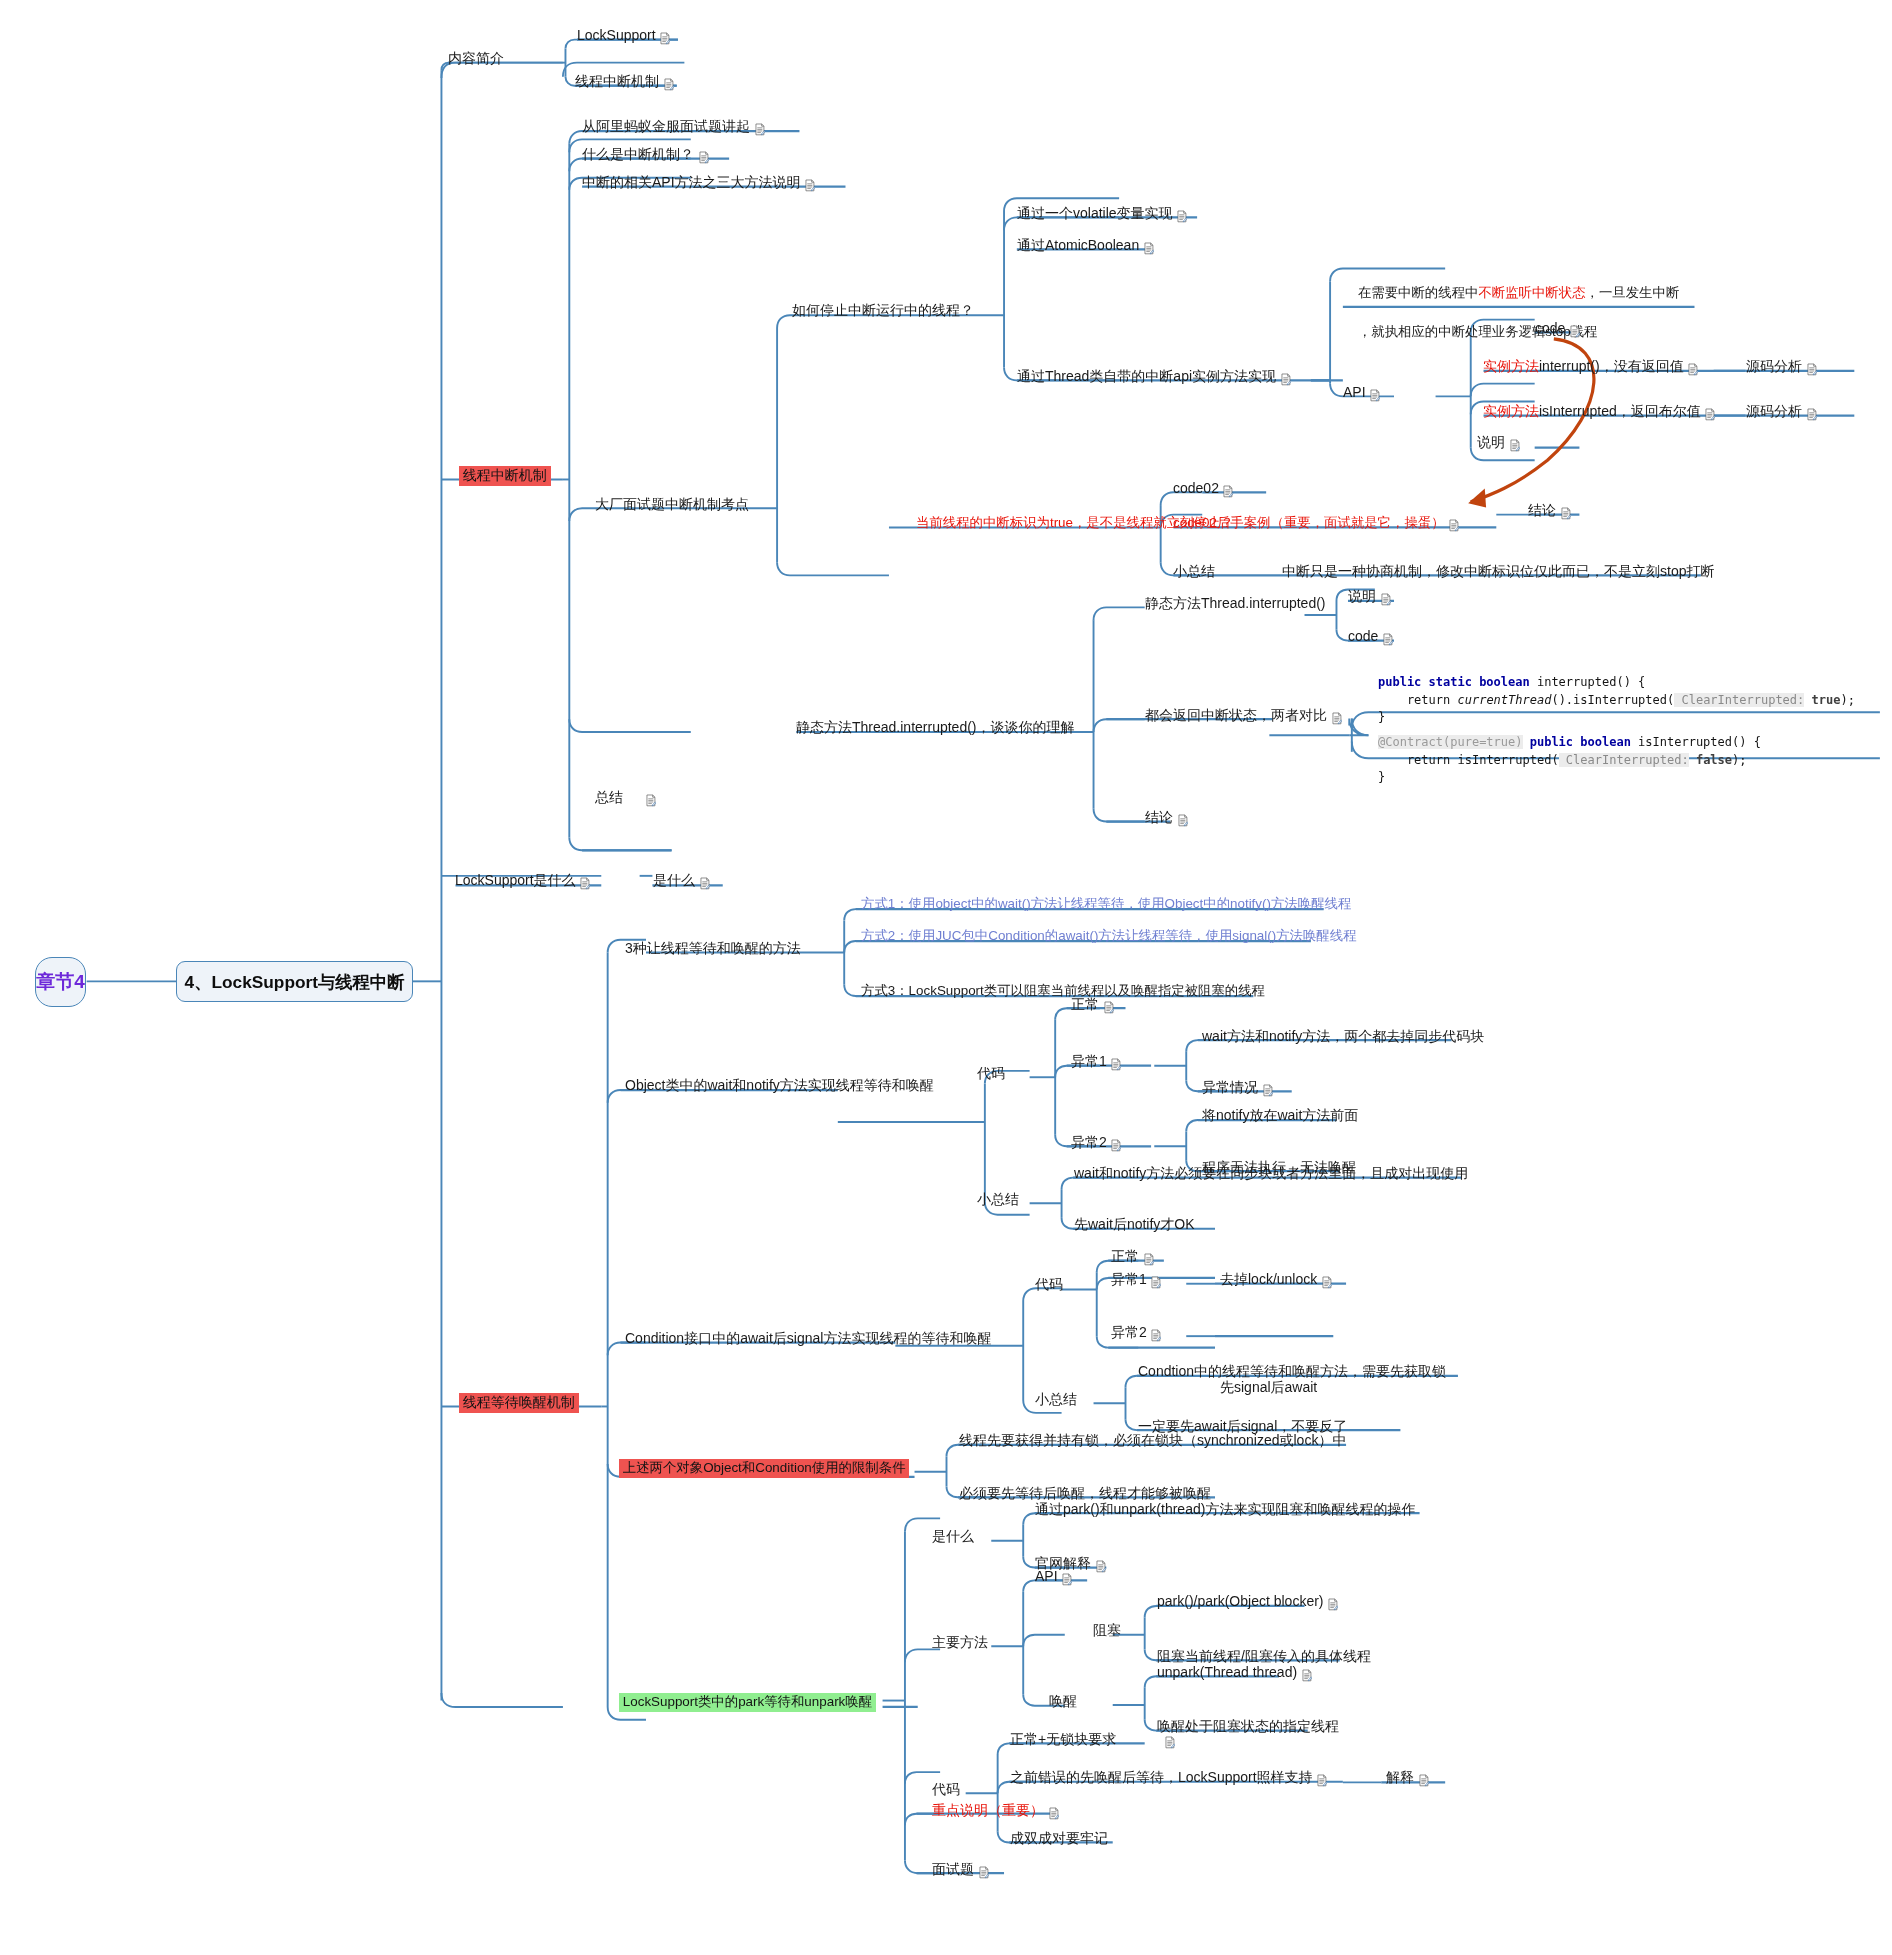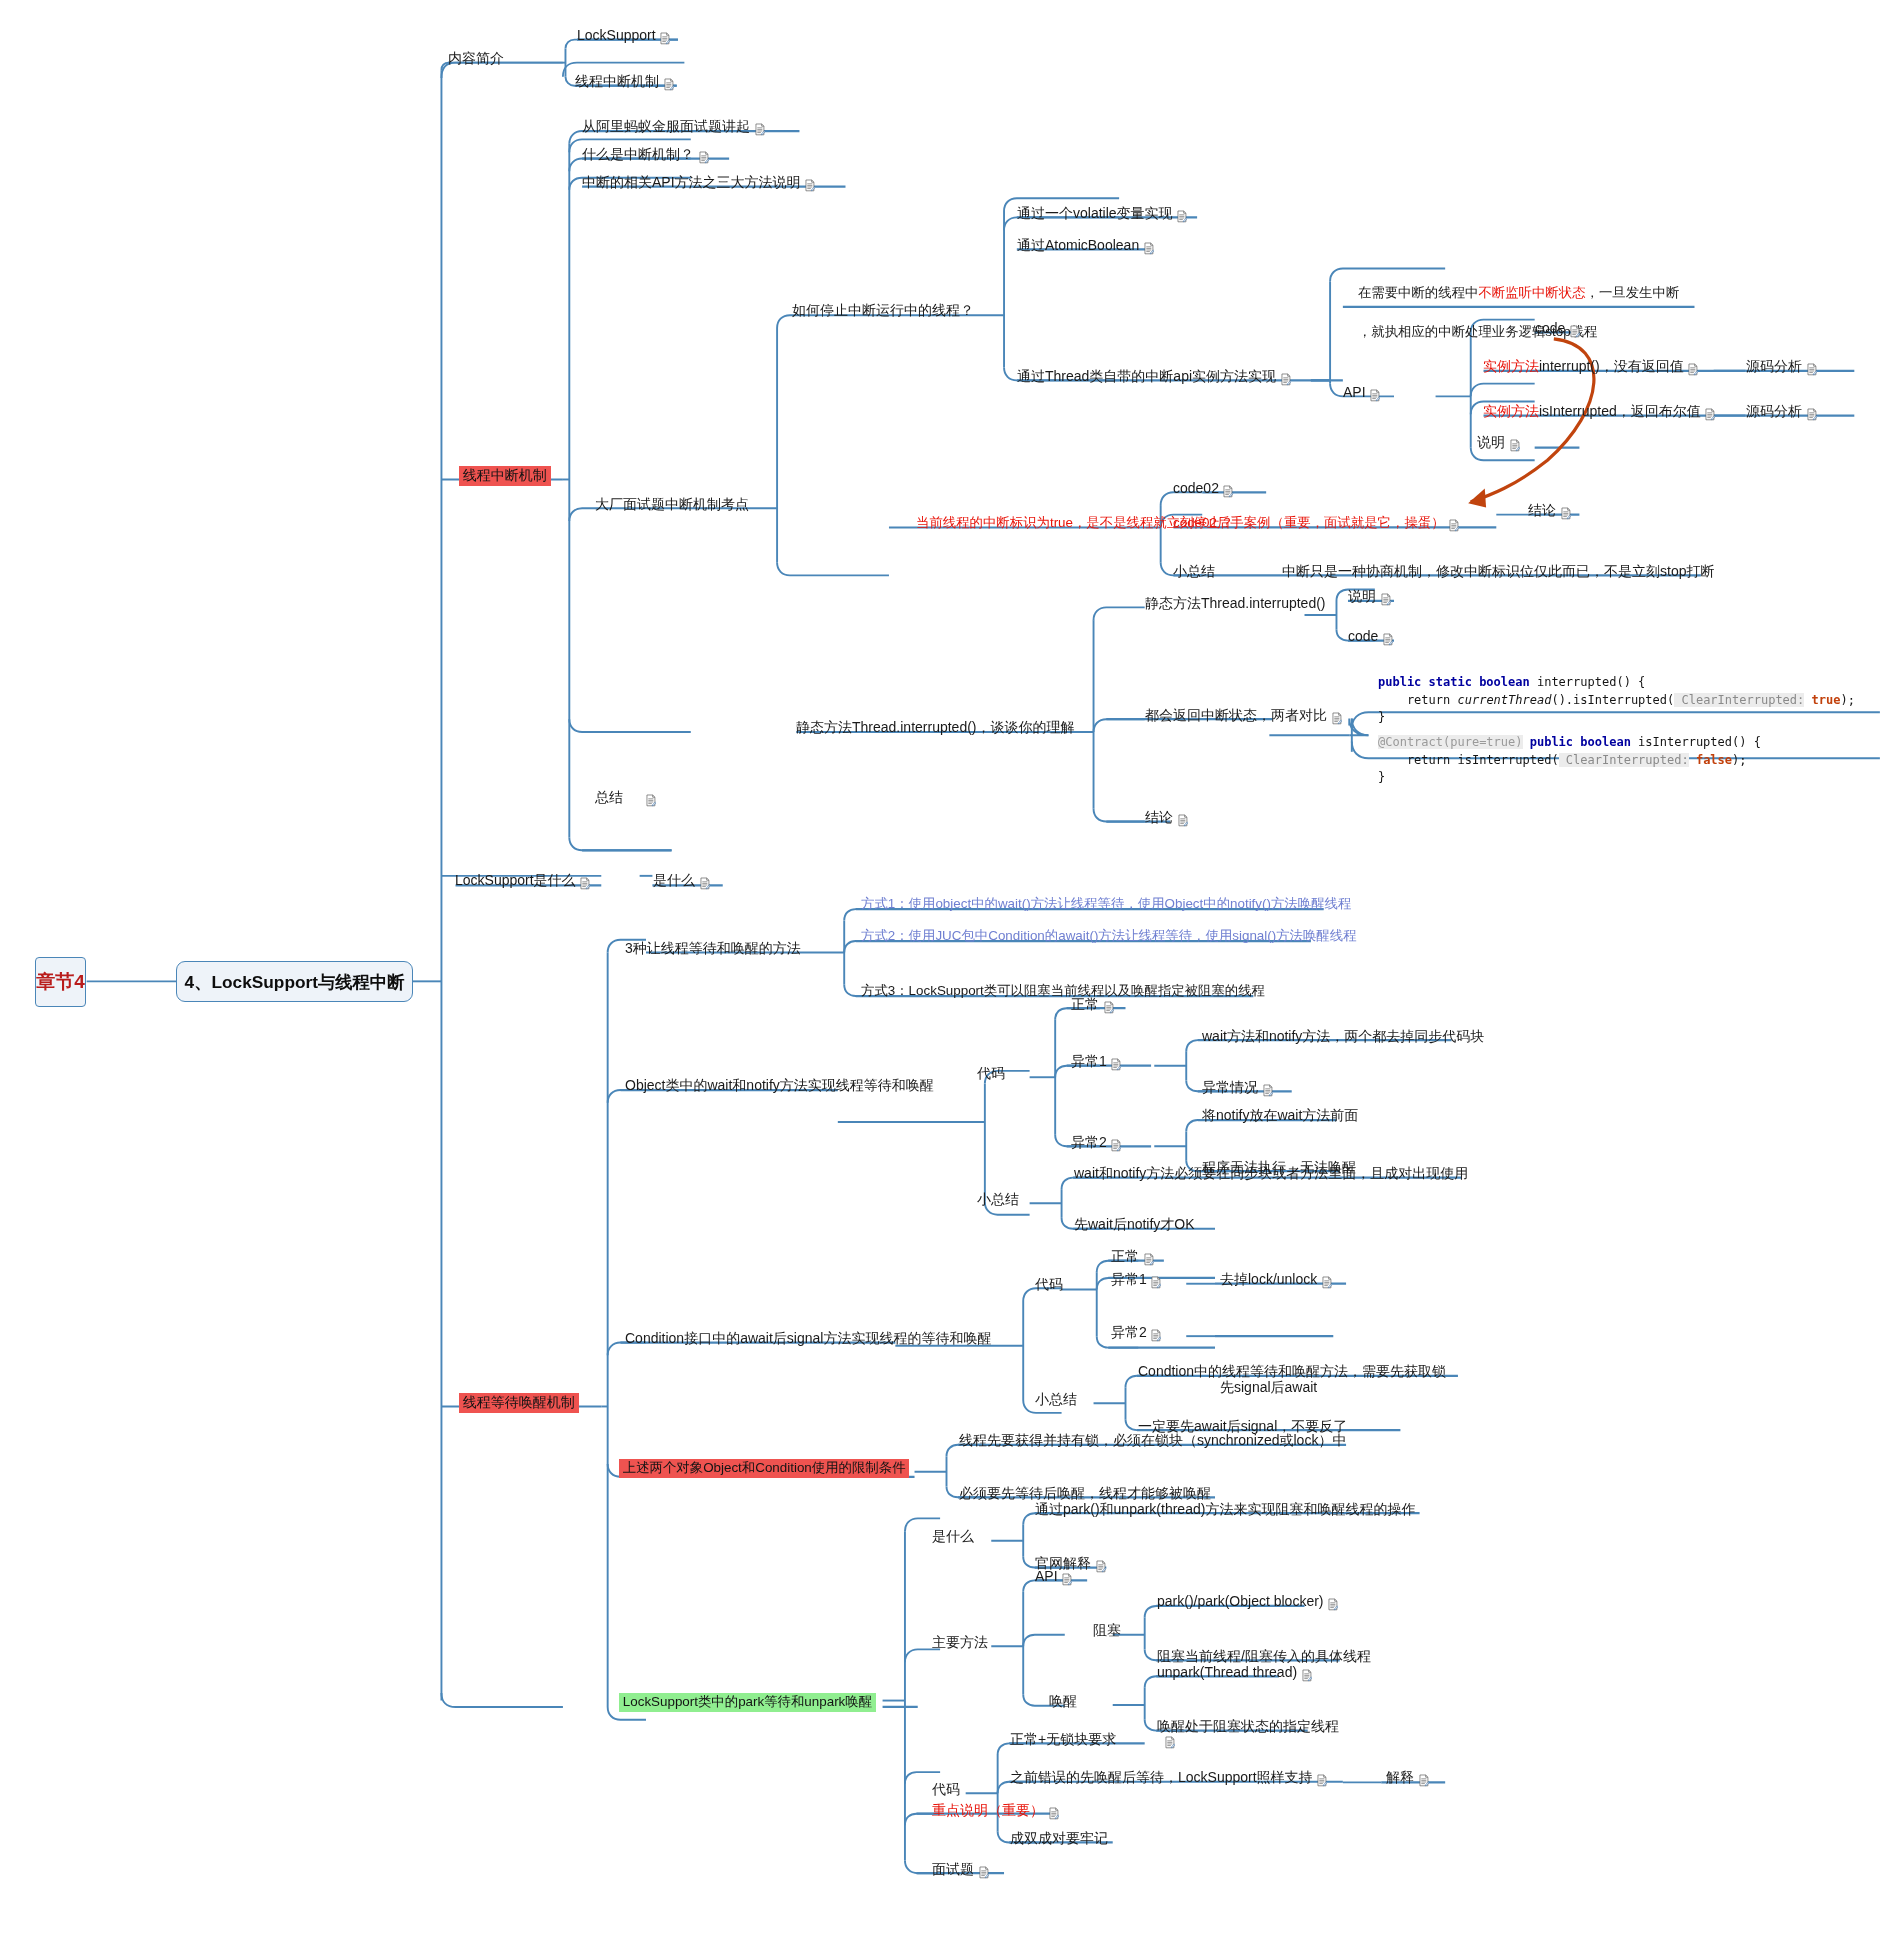--- a/index.html
+++ b/index.html
@@ -21,24 +21,24 @@
   }
   .node .txt{display:inline-block;}
   .node.two-line{display:block;}
   .f21{font-size:13.4px;}
   .f22{font-size:14px;}
 
   
   .rootbox{
     position:absolute;
     border:1.3px solid #4a86b8;
-    border-radius:4px;
+    border-radius:17px;
     background:#eef3f9;
     display:flex;align-items:center;justify-content:center;
-    font-size:19px;font-weight:bold;color:#b91c1c;
+    font-size:19px;font-weight:bold;color:#6d28d9;
     box-sizing:border-box;
   }
   .topicbox{
     position:absolute;
     border:1.3px solid #4a86b8;
     border-radius:9px;
     background:#eef3f9;
     display:flex;align-items:center;justify-content:center;
     font-size:17.3px;font-weight:bold;color:#0d0d0d;
     box-sizing:border-box;
@@ -59,21 +59,21 @@
   
   .codeblk{
     position:absolute;
     font-family:"DejaVu Sans Mono","Liberation Mono",monospace;
     font-size:12px;line-height:1.45;white-space:pre;
     color:#151515;
   }
   .kw{color:#00009f;font-weight:bold;}
   .it{color:#151515;font-style:italic;}
   .hintbg{background:#ececec;color:#8a8a8a;}
-  .boldv{color:#c2410c;font-weight:bold;}
+  .boldv{color:#404040;font-weight:bold;}
   .annot{background:#ececec;color:#9a9a9a;}
 </style>
 </head>
 <body>
 
 <div id="canvas">
 
   <svg class="links" viewBox="0 0 2960 3058">
     <g fill="none" stroke="#4a86b8" stroke-width="3">
 

